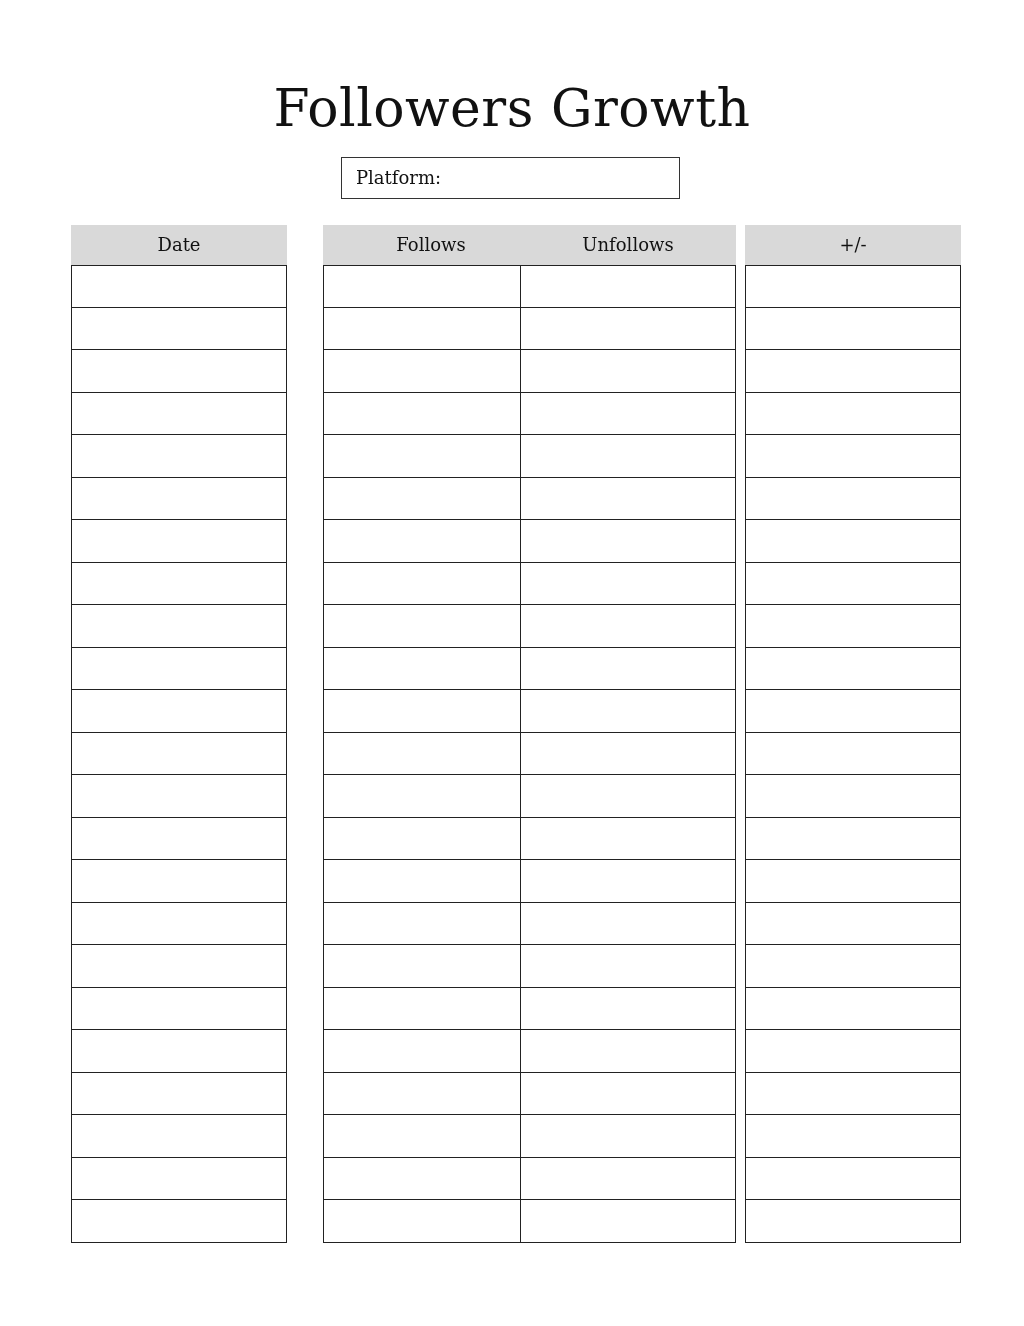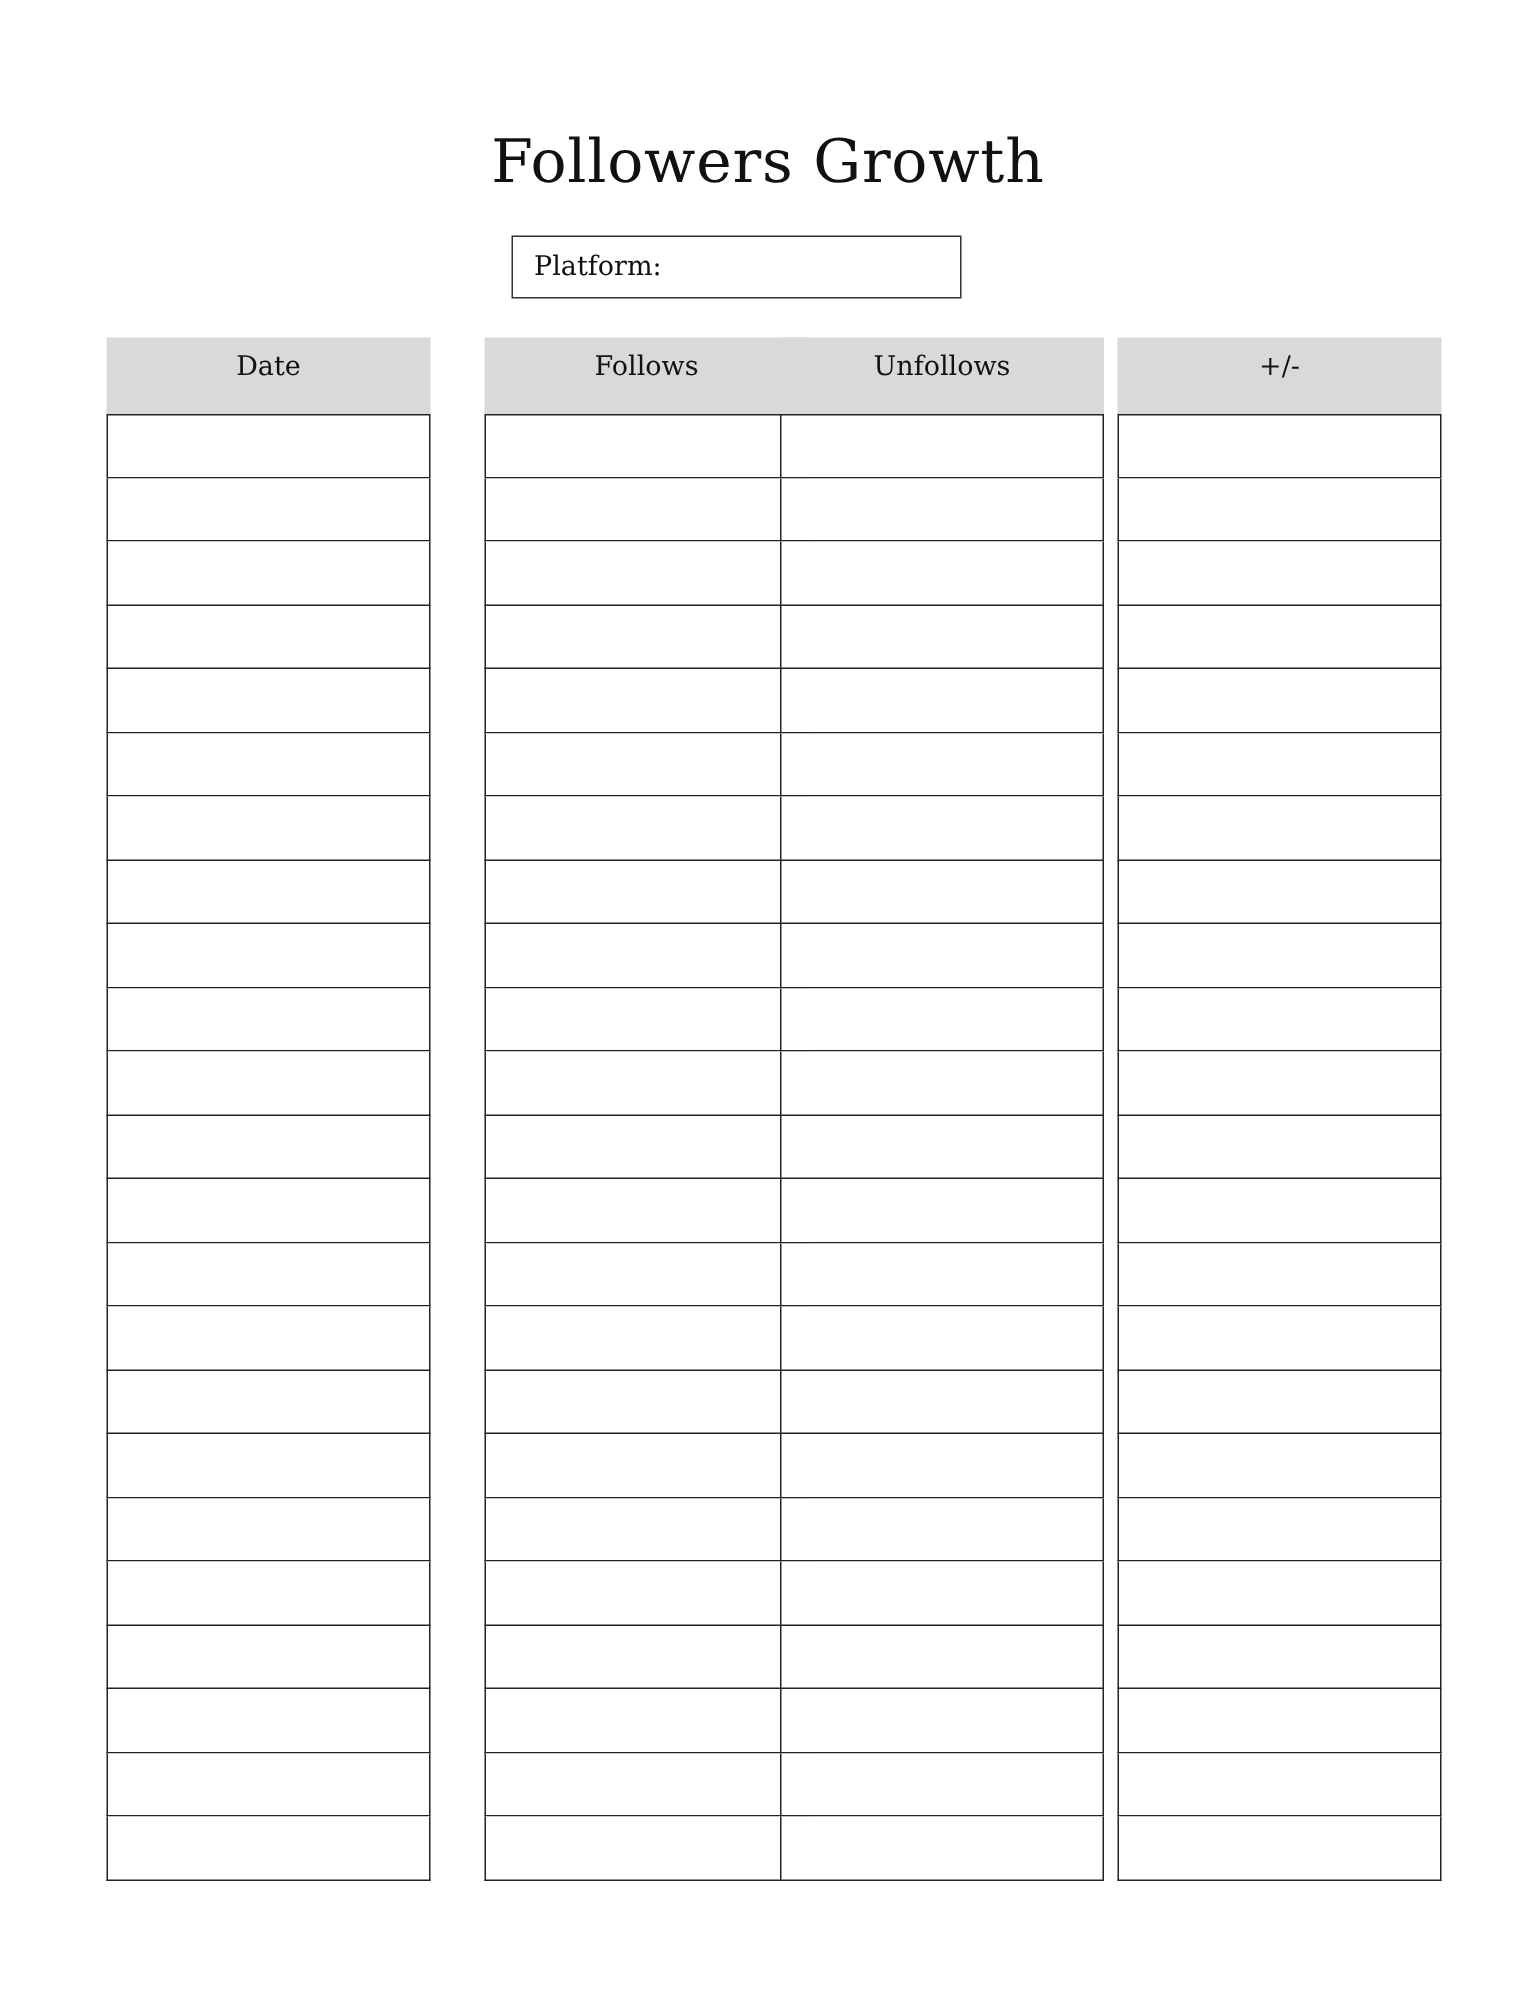--- a/index.html
+++ b/index.html
@@ -1,21 +1,21 @@
 <!DOCTYPE html>
 <html><head>
 <meta charset="utf-8">
 <style>
   html, body { margin:0; padding:0; background:#ffffff; }
   body { width:1024px; height:1326px; position:relative; overflow:hidden; font-family:"DejaVu Serif", serif; color:#111; }
-  .title { position:absolute; left:0; top:76px; width:1024px; text-align:center; font-size:40px; line-height:64px; font-family:"DejaVu Serif", serif; letter-spacing:0.5px; }
-  .platform { position:absolute; left:341px; top:157px; width:300px; height:42px; border:1.5px solid #333; box-sizing:border-box; }
+  .title { position:absolute; left:0; top:76px; width:1024px; text-align:center; font-size:52px; line-height:64px; font-family:"DejaVu Serif", serif; letter-spacing:0.5px; }
+  .platform { position:absolute; left:341px; top:157px; width:339px; height:42px; border:1.5px solid #333; box-sizing:border-box; }
   .platform span { position:absolute; left:14px; top:9px; font-size:18px; font-family:"DejaVu Serif", serif; }
   .col { position:absolute; top:225px; width:216px; }
-  .head { height:51px; background:#d9d9d9; text-align:center; font-size:18px; line-height:40px; font-family:"DejaVu Serif", serif; }
+  .head { height:40px; background:#d9d9d9; text-align:center; font-size:18px; line-height:40px; font-family:"DejaVu Serif", serif; }
   .cell { height:42.5px; border:1.5px solid #222; border-top:none; box-sizing:border-box; background:#fff; }
   .cell.first { border-top:1.5px solid #222; }
 </style>
 </head>
 <body>
 
 <div class="title">Followers Growth</div>
 
 <div class="platform">
   <span>Platform:</span>

